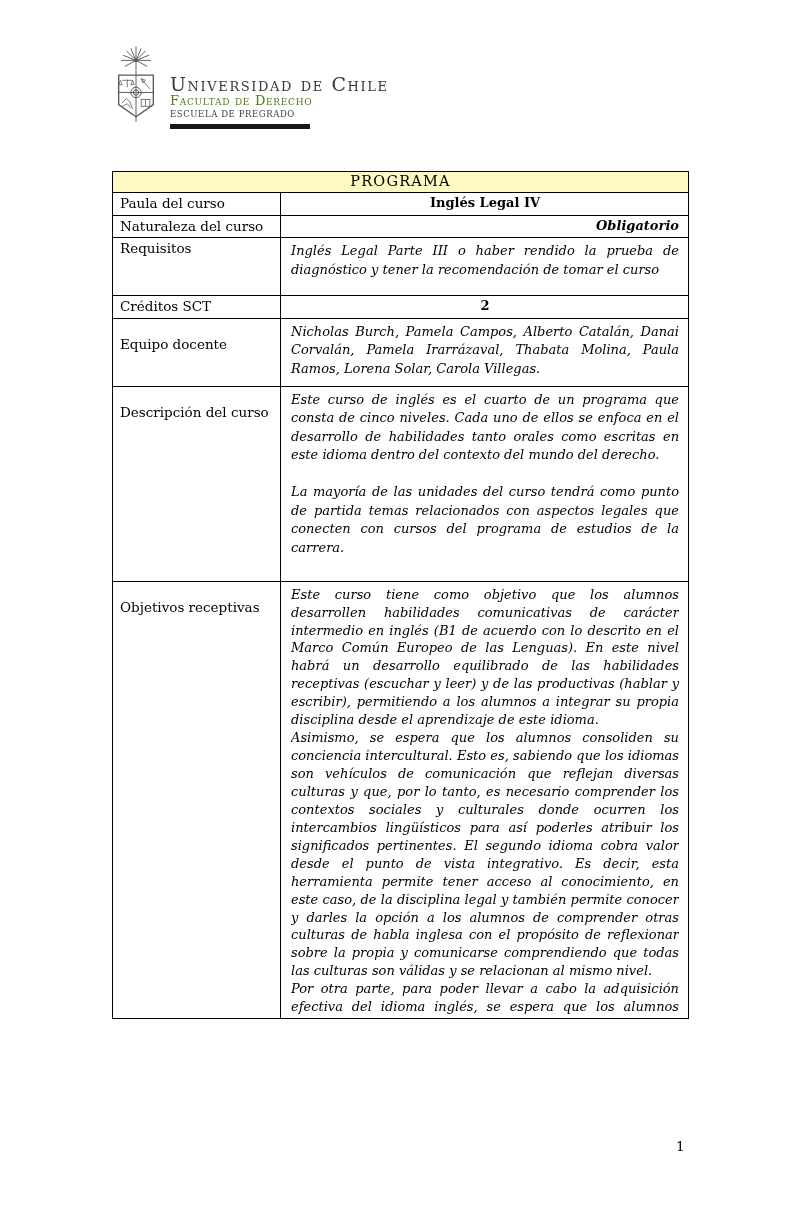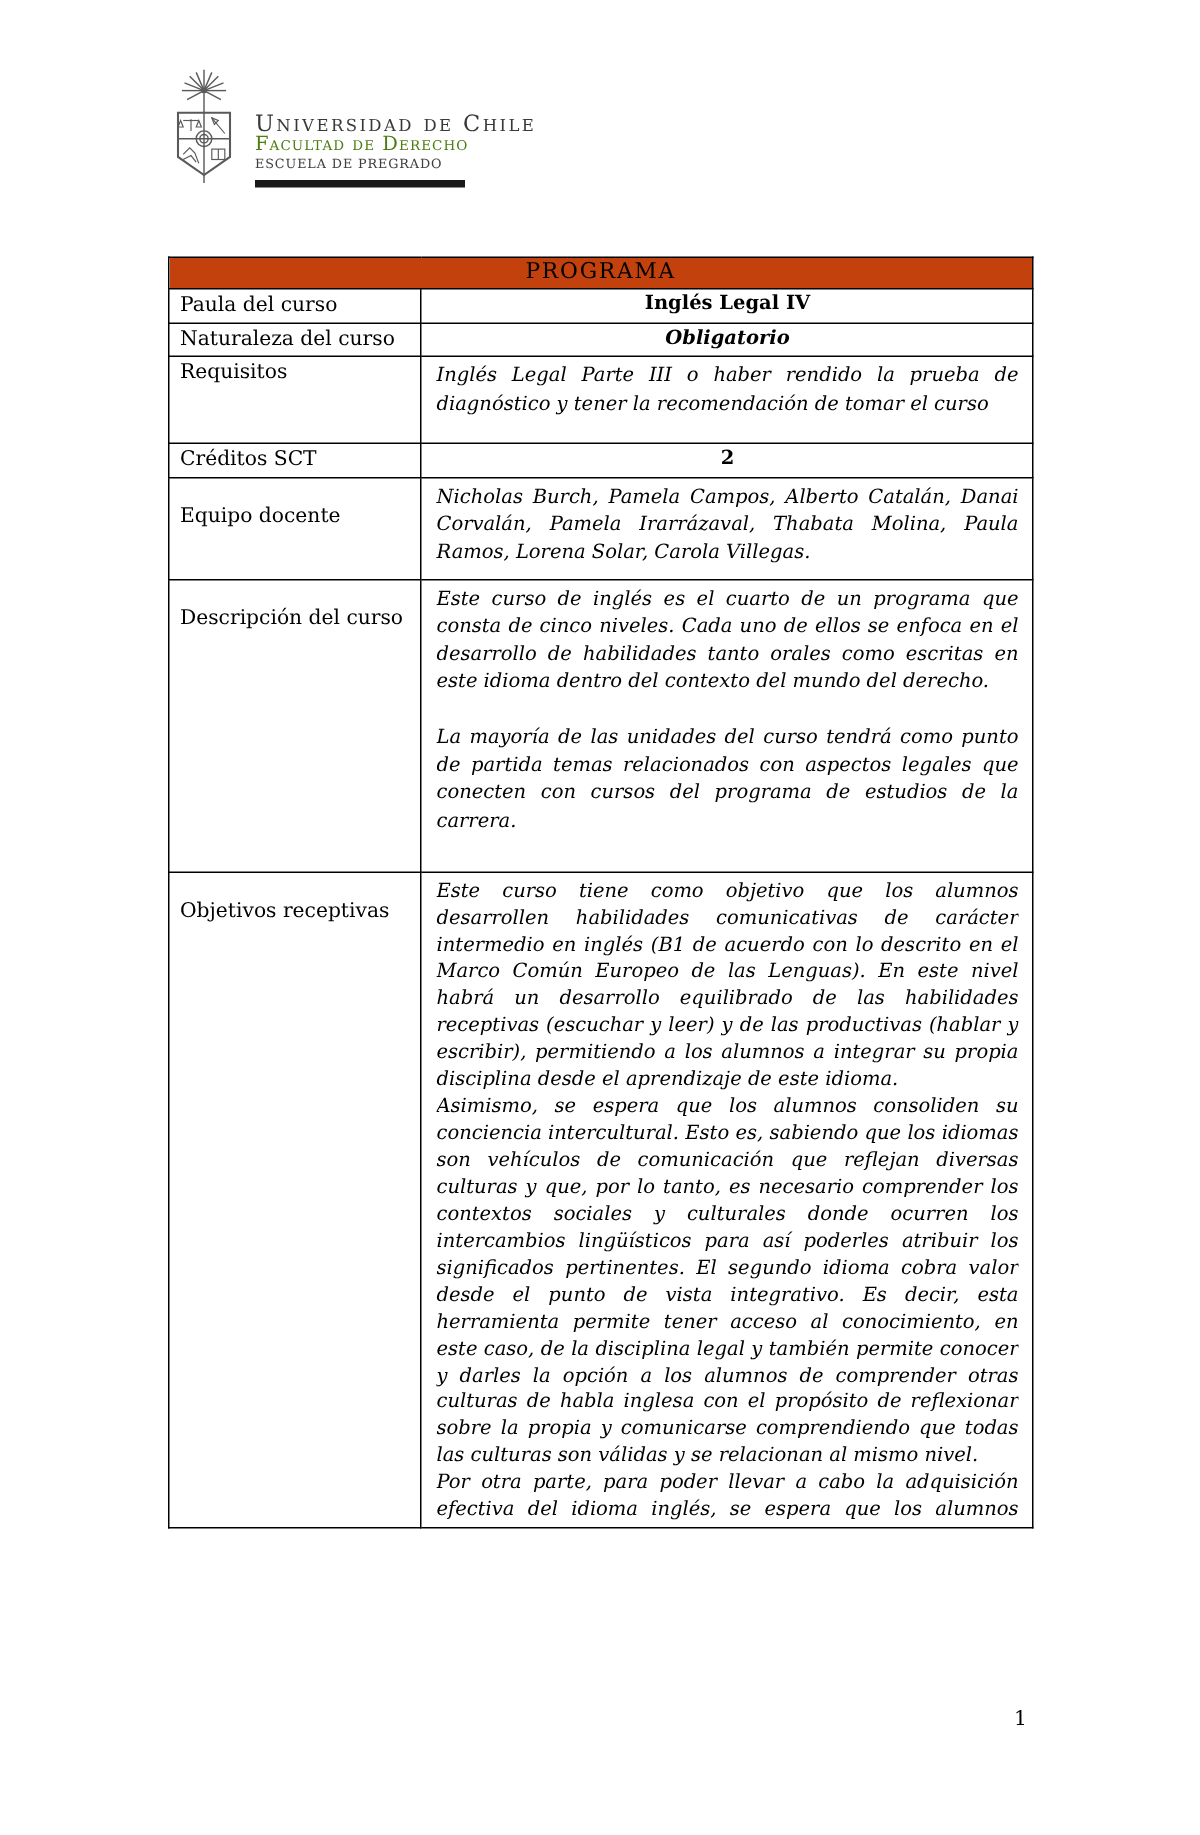--- a/index.html
+++ b/index.html
@@ -13,21 +13,21 @@
     color: #000;
     overflow: hidden;
   }
 
   
   .logo { position: absolute; left: 110px; top: 44px; display: flex; }
   .crest { width: 52px; height: 90px; }
   .logo-text { margin-left: 8px; padding-top: 31px; color: #3d3d3d; }
   .logo-uni {
     font-variant: small-caps;
-    font-size: 15px;
+    font-size: 19px;
     letter-spacing: 1.6px;
     line-height: 1.0;
     color: #383838;
   }
   .logo-fac {
     font-variant: small-caps;
     font-size: 13px;
     letter-spacing: 0.7px;
     line-height: 1.15;
     color: #4d7c0f;
@@ -51,39 +51,39 @@
     width: 577px;
     border-collapse: collapse;
     table-layout: fixed;
   }
   table.program td {
     border: 1.6px solid #000;
     vertical-align: top;
     overflow: hidden;
   }
   td.thead {
-    background: #c2410c;
+    background: #fef9c3;
     text-align: center;
     font-size: 14.5px;
     letter-spacing: 1.2px;
     height: 21px;
     padding: 1px 0 2px 0;
   }
   td.label {
     font-size: 13.5px;
     padding: 2px 4px 2px 7px;
     line-height: 1.3;
   }
   td.label.pad { padding-top: 17px; }
   td.val {
     font-size: 13px;
     padding: 2px 9px 2px 10px;
   }
   .center { text-align: center; font-weight: bold; }
-  .ital { font-style: italic; }
+  .ital { font-style: italic; text-align: right; }
   .just {
     font-style: italic;
     text-align: justify;
     line-height: 1.43;
   }
   .just p { margin: 0; }
   .just.spaced p { margin-bottom: 18px; }
   .clip-desc { height: 188px; overflow: hidden; }
   .clip-obj  { height: 430px; overflow: hidden; line-height: 1.38; }
   tr.r-nombre  td { height: 21px; }

